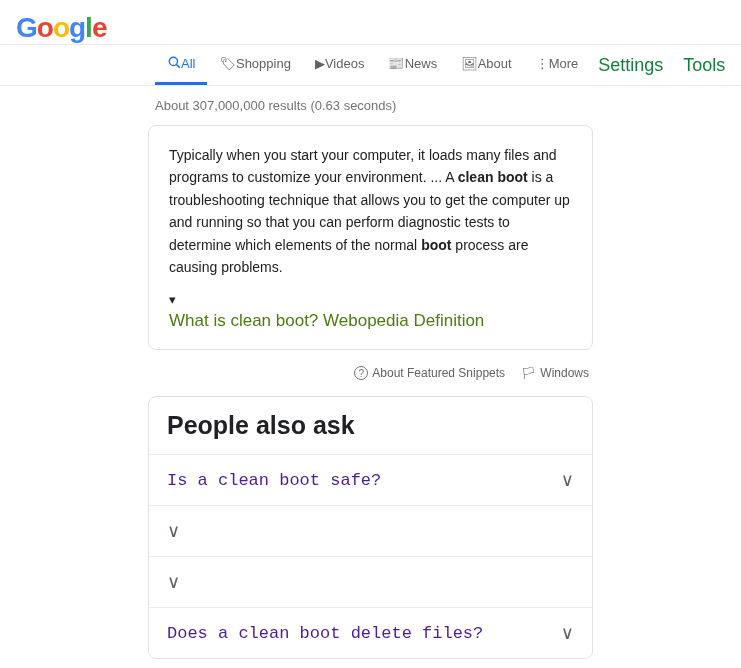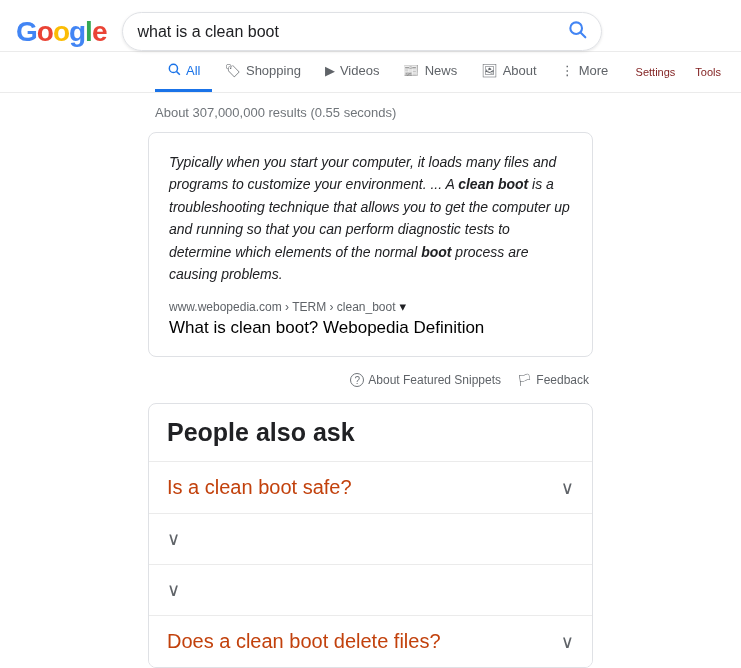--- a/index.html
+++ b/index.html
@@ -60,37 +60,36 @@
       color: #4285F4;
       font-size: 18px;
       border: none;
       background: none;
       padding: 0;
     }
 
     .nav-tab {
       display: flex;
       align-items: center;
-      gap: 5px;
       padding: 10px 12px;
       font-size: 13px;
       color: #5f6368;
       cursor: pointer;
       border-bottom: 3px solid transparent;
       text-decoration: none;
     }
 
     .nav-tab.active {
       color: #1a73e8;
       border-bottom: 3px solid #1a73e8;
     }
 
     .nav-right-item {
-      font-size: 11px;
-      color: #7f1d1d;
+      font-size: 18px;
+      color: #15803d;
       cursor: pointer;
       padding: 4px 8px;
       text-align: right;
     }
 
     
     .result-count {
       font-size: 13px;
       color: #70757a;
       padding: 12px 0 8px 155px;
@@ -101,21 +100,20 @@
       margin: 4px 148px 12px 148px;
       border: 1px solid #dfe1e5;
       border-radius: 8px;
       padding: 18px 20px;
     }
 
     .snippet-text {
       font-size: 14px;
       line-height: 1.6;
       color: #202124;
-      font-style: italic;
     }
 
     .snippet-bold {
       font-weight: bold;
     }
 
     .snippet-source {
       margin-top: 14px;
       font-size: 13px;
       color: #202124;
@@ -123,21 +121,21 @@
       align-items: center;
       gap: 4px;
     }
 
     .snippet-source-url {
       color: #5f6368;
       font-size: 12px;
     }
 
     .snippet-title {
-      color: #000000;
+      color: #4d7c0f;
       font-size: 17px;
       text-decoration: none;
       cursor: pointer;
       display: block;
       margin-top: 4px;
     }
 
     
     .snippet-footer {
       text-align: right;
@@ -182,22 +180,23 @@
       align-items: center;
       cursor: pointer;
       background: #fff;
     }
 
     .paa-item:last-child {
       border-bottom: none;
     }
 
     .paa-question {
-      font-size: 20px;
-      color: #c2410c;
+      font-size: 17px;
+      color: #4c1d95;
+      font-family: Liberation Mono, monospace;
     }
 
     .paa-chevron {
       font-size: 18px;
       color: #5f6368;
     }
 
     
     .paa-feedback {
       text-align: right;
@@ -206,29 +205,20 @@
       color: #5f6368;
       cursor: pointer;
     }
   </style>
 </head>
 <body>
 
 <div class="header">
   <div class="logo">
     <span>G</span><span>o</span><span>o</span><span>g</span><span>l</span><span>e</span>
-  </div>
-  <div class="search-bar">
-    <input class="search-input" type="text" value="what is a clean boot" style="">
-    <button class="search-icon-btn">
-      <svg xmlns="http://www.w3.org/2000/svg" width="20" height="20" viewBox="0 0 24 24" fill="none" stroke="#4285F4" stroke-width="2.5" stroke-linecap="round" stroke-linejoin="round">
-        <circle cx="11" cy="11" r="7"></circle>
-        <line x1="16.5" y1="16.5" x2="22" y2="22"></line>
-      </svg>
-    </button>
   </div>
 </div>
 
 <div style="display:flex; align-items:center; padding-left:155px; border-bottom:1px solid #ebebeb;">
   <div style="display:flex;">
     <div class="nav-tab active">
       <span>
         <svg width="14" height="14" viewBox="0 0 24 24" fill="#1a73e8" xmlns="http://www.w3.org/2000/svg">
             <circle cx="11" cy="11" r="7" stroke="#1a73e8" stroke-width="2.5" fill="none"></circle>
             <line x1="16.5" y1="16.5" x2="22" y2="22" stroke="#1a73e8" stroke-width="2.5"></line>
@@ -256,41 +246,40 @@
       <span>⋮</span>
       <span>More</span>
     </div>
   </div>
   <div style="margin-left:auto; display:flex; gap:4px; padding-right:12px; align-items:center;">
     <div class="nav-right-item">Settings</div>
     <div class="nav-right-item">Tools</div>
   </div>
 </div>
 
-<div class="result-count">About 307,000,000 results (0.55 seconds)</div>
+<div class="result-count">About 307,000,000 results (0.63 seconds)</div>
 
 <div class="featured-snippet">
   <div class="snippet-text">
     Typically when you start your computer, it loads many files and programs to customize your environment. ... A <span class="snippet-bold">clean boot</span> is a troubleshooting technique that allows you to get the computer up and running so that you can perform diagnostic tests to determine which elements of the normal <span class="snippet-bold">boot</span> process are causing problems.
   </div>
   <div class="snippet-source">
-    <span class="snippet-source-url">www.webopedia.com › TERM › clean_boot</span>
     <span style="cursor:pointer;">▾</span>
   </div>
   <a class="snippet-title" href="#">What is clean boot? Webopedia Definition</a>
 </div>
 
 <div class="snippet-footer">
   <div class="snippet-footer-item">
     <span style="border:1px solid #70757a; border-radius:50%; width:14px; height:14px; display:inline-flex; align-items:center; justify-content:center; font-size:10px; color:#70757a;">?</span>
     <span>About Featured Snippets</span>
   </div>
   <div class="snippet-footer-item">
     <span>🏳</span>
-    <span>Feedback</span>
+    <span>Windows</span>
   </div>
 </div>
 
 <div class="paa-section">
   <div class="paa-title">People also ask</div>
   <div class="paa-item">
     <span class="paa-question">Is a clean boot safe?</span>
     <span class="paa-chevron">∨</span>
   </div>
   <div class="paa-item">

